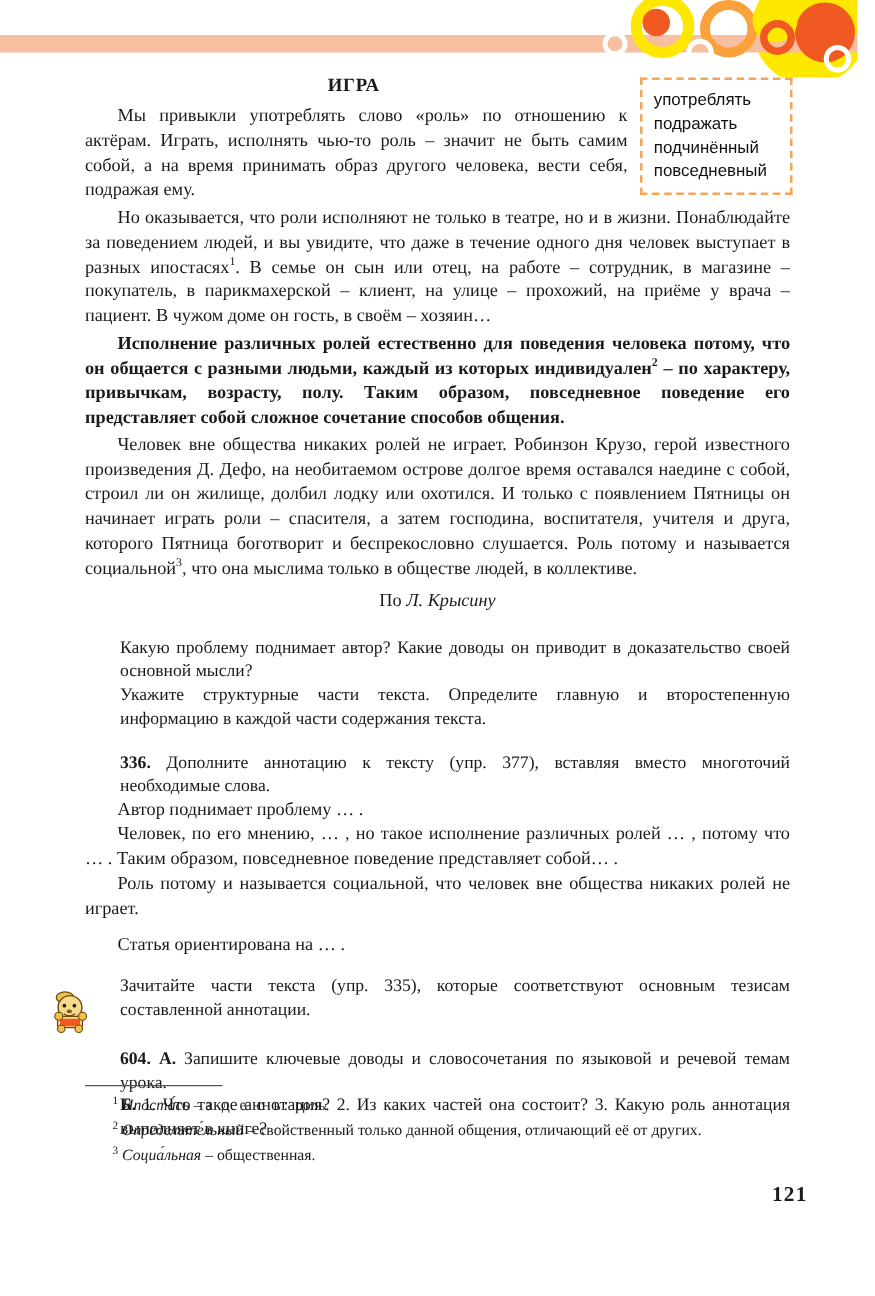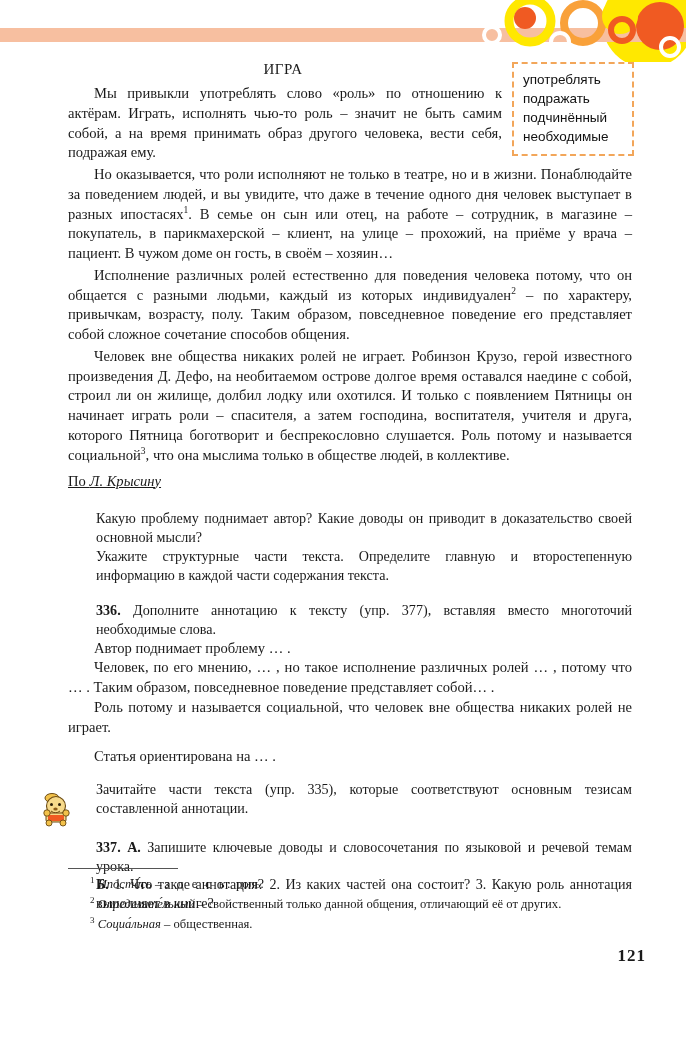--- a/index.html
+++ b/index.html
@@ -53,21 +53,21 @@
   .vocab-word { white-space: nowrap; }
 
   .article-title {
     position: absolute;
     left: 68px;
     top: 61px;
     width: 430px;
     text-align: center;
     font-size: 15px;
     letter-spacing: 0.6px;
-    font-weight: normal;
+    font-weight: bold;
     margin: 0;
   }
 
   .col {
     position: absolute;
     left: 68px;
     width: 564px;
     font-size: 14.6px;
     line-height: 1.355;
     text-align: justify;
@@ -80,24 +80,23 @@
     text-justify: inter-word;
     hyphens: manual;
   }
 
   
   .para-narrow {
     width: 434px;
   }
 
   .byline {
-    text-align: left;
+    text-align: center;
     font-style: italic;
     margin: 6px 0 0 0;
-    text-decoration: underline;
   }
   .byline .byline-prefix { font-style: normal; }
 
   .task-block {
     margin-left: 28px;
     width: 536px;
     font-size: 14.1px;
     line-height: 1.33;
   }
   .task-block p { margin: 0; text-align: justify; text-indent: 0; }
@@ -178,32 +177,32 @@
     <rect x="686" y="0" width="14" height="62" fill="#ffffff"></rect>
   </svg>
 </div>
 
 <div id="page">
 
   <div class="vocab-box">
     <div class="vocab-word">употреблять</div>
     <div class="vocab-word">подражать</div>
     <div class="vocab-word">подчинённый</div>
-    <div class="vocab-word">необходимые</div>
+    <div class="vocab-word">повседневный</div>
   </div>
 
   <h1 class="article-title">ИГРА</h1>
 
   <div class="col" style="top:84px;">
 
     <p class="para para-narrow">Мы привыкли употреблять слово «роль» по отношению к актёрам. Играть, исполнять чью-то роль – значит не быть самим собой, а на время принимать образ другого человека, вести себя, подражая ему.</p>
 
     <p class="para" style="margin-top:2px;"><span>Но оказывается, что роли исполняют не только в театре, но и в жизни. Понаблюдайте за поведением людей, и вы увидите, что даже в течение одного дня человек выступает в разных ипостасях</span><sup class="fnref">1</sup><span>. В семье он сын или отец, на работе – сотрудник, в магазине – покупатель, в парикмахерской – клиент, на улице – прохожий, на приёме у врача – пациент. В чужом доме он гость, в своём – хозяин…</span></p>
 
-    <p class="para" style="margin-top:2px;"><span>Исполнение различных ролей естественно для поведения человека потому, что он общается с разными людьми, каждый из которых индивидуален</span><sup class="fnref">2</sup><span> – по характеру, привычкам, возрасту, полу. Таким образом, повседневное поведение его представляет собой сложное сочетание способов общения.</span></p>
+    <p class="para" style="margin-top:2px;font-weight:bold;"><span>Исполнение различных ролей естественно для поведения человека потому, что он общается с разными людьми, каждый из которых индивидуален</span><sup class="fnref">2</sup><span> – по характеру, привычкам, возрасту, полу. Таким образом, повседневное поведение его представляет собой сложное сочетание способов общения.</span></p>
 
     <p class="para" style="margin-top:2px;"><span>Человек вне общества никаких ролей не играет. Робинзон Крузо, герой известного произведения Д. Дефо, на необитаемом острове долгое время оставался наедине с собой, строил ли он жилище, долбил лодку или охотился. И только с появлением Пятницы он начинает играть роли – спасителя, а затем господина, воспитателя, учителя и друга, которого Пятница боготворит и беспрекословно слушается. Роль потому и называется социальной</span><sup class="fnref">3</sup><span>, что она мыслима только в обществе людей, в коллективе.</span></p>
 
     <p class="byline"><span class="byline-prefix">По </span><span>Л. Крысину</span></p>
 
     <div class="task-block" style="margin-top:18px;">
       <p>Какую проблему поднимает автор? Какие доводы он приводит в доказательство своей основной мысли?</p>
       <p>Укажите структурные части текста. Определите главную и второстепенную информацию в каждой части содержания текста.</p>
     </div>
 
@@ -216,21 +215,21 @@
       <p class="ex-para">Человек, по его мнению, … , но такое исполнение различных ролей … , потому что … . Таким образом, повседневное поведение представляет собой… .</p>
       <p class="ex-para">Роль потому и называется социальной, что человек вне общества никаких ролей не играет.</p>
       <p class="ex-para" style="margin-top:9px;">Статья ориентирована на … .</p>
     </div>
 
     <div class="task-block" style="margin-top:14px;">
       <p>Зачитайте части текста (упр. 335), которые соответствуют основным тезисам составленной аннотации.</p>
     </div>
 
     <div class="task-block" style="margin-top:20px;">
-      <p><b class="ex-head">337.</b> <b class="ex-head">А.</b> <span>Запишите ключевые доводы и словосочетания по языковой и речевой темам урока.</span></p>
+      <p><b class="ex-head">604.</b> <b class="ex-head">А.</b> <span>Запишите ключевые доводы и словосочетания по языковой и речевой темам урока.</span></p>
       <p><b class="ex-head">Б.</b> <span>1. Что такое аннотация? 2. Из каких частей она состоит? 3. Какую роль аннотация выполняет в книге?</span></p>
     </div>
 
   </div>
 
   <div class="ill-icon">
     <svg width="40" height="40" viewBox="0 0 40 40" xmlns="http://www.w3.org/2000/svg">
       <ellipse cx="14" cy="9" rx="7" ry="4.5" fill="#f2c14a" stroke="#6b4a12" stroke-width="1"></ellipse>
       <circle cx="18" cy="17" r="9.5" fill="#f6d98a" stroke="#6b4a12" stroke-width="1.1"></circle>
       <circle cx="13.5" cy="15.5" r="1.5" fill="#2a1d06"></circle>

